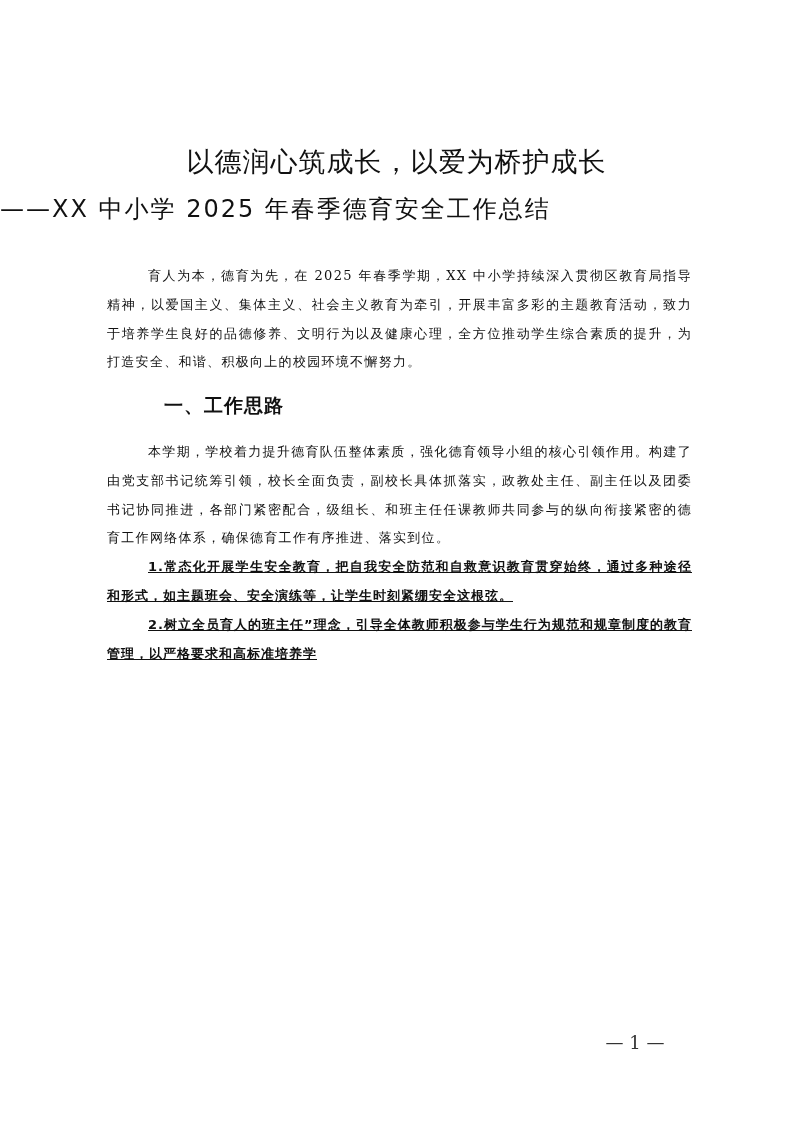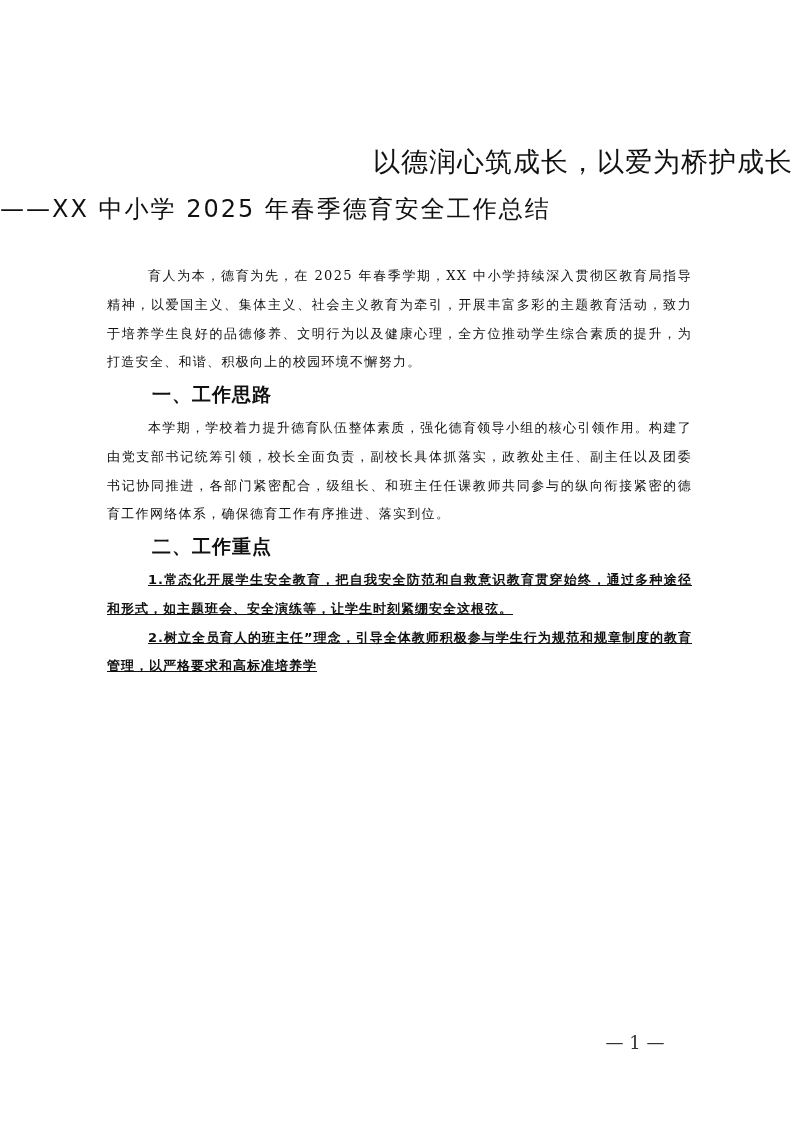--- a/index.html
+++ b/index.html
@@ -1,41 +1,40 @@
 <!DOCTYPE html>
 <html><head>
 <meta charset="utf-8">
 <style>
   html, body { margin: 0; padding: 0; background: #ffffff; }
   body { width: 793px; height: 1122px; position: relative; overflow: hidden;
          font-family: "DejaVu Serif", "Liberation Serif", serif; color: #111; }
   .page { position: absolute; left: 0; top: 0; width: 793px; height: 1122px; background: #fff; }
-  .title { position: absolute; left: 0; width: 793px; text-align: right; top: 142px;
+  .title { position: absolute; left: 0; width: 793px; text-align: center; top: 142px;
            font-size: 27px; line-height: 40px; letter-spacing: 1px; font-family: "DejaVu Serif", serif; }
   .subtitle { position: absolute; left: 0; width: 793px; text-align: left; top: 191px;
               font-size: 24px; line-height: 36px; font-family: "DejaVu Sans", sans-serif; letter-spacing: 2px; }
   .body { position: absolute; left: 107px; top: 262px; width: 585px; }
   .p { font-size: 13px; line-height: 28.8px; text-align: justify; text-align-last: left;
        letter-spacing: 1.3px; margin: 0; text-indent: 41px; }
-  .h { font-size: 19px; line-height: 28.8px; margin: 4px; text-indent: 41px;
-       font-family: Liberation Sans, sans-serif; font-weight: bold; letter-spacing: 1px; }
+  .h { font-size: 19px; line-height: 28.8px; margin: 16px; text-indent: 41px;
+       font-family: Liberation Mono, monospace; font-weight: bold; letter-spacing: 1px; }
   .pb { font-weight: bold; font-family: "DejaVu Sans", sans-serif; letter-spacing: 1px; text-decoration: underline; }
   .pagenum { position: absolute; top: 1032px; left: 600px; width: 70px; text-align: center;
              font-size: 18px; color: #333; font-family: "DejaVu Serif", serif; }
 </style>
 </head>
 <body>
 
 <div class="page">
   <div class="title">以德润心筑成长，以爱为桥护成长</div>
   <div class="subtitle">——XX 中小学 2025 年春季德育安全工作总结</div>
 
   <div class="body">
     <p class="p">育人为本，德育为先，在 2025 年春季学期，XX 中小学持续深入贯彻区教育局指导精神，以爱国主义、集体主义、社会主义教育为牵引，开展丰富多彩的主题教育活动，致力于培养学生良好的品德修养、文明行为以及健康心理，全方位推动学生综合素质的提升，为打造安全、和谐、积极向上的校园环境不懈努力。</p>
     <p class="h">一、工作思路</p>
     <p class="p">本学期，学校着力提升德育队伍整体素质，强化德育领导小组的核心引领作用。构建了由党支部书记统筹引领，校长全面负责，副校长具体抓落实，政教处主任、副主任以及团委书记协同推进，各部门紧密配合，级组长、和班主任任课教师共同参与的纵向衔接紧密的德育工作网络体系，确保德育工作有序推进、落实到位。</p>
-    <p class="h">二、工作重点</p>
     <p class="p pb">1.常态化开展学生安全教育，把自我安全防范和自救意识教育贯穿始终，通过多种途径和形式，如主题班会、安全演练等，让学生时刻紧绷安全这根弦。</p>
     <p class="p pb">2.树立全员育人的班主任”理念，引导全体教师积极参与学生行为规范和规章制度的教育管理，以严格要求和高标准培养学</p>
   </div>
 
   <div class="pagenum">— 1 —</div>
 </div>
 
 </body></html>

